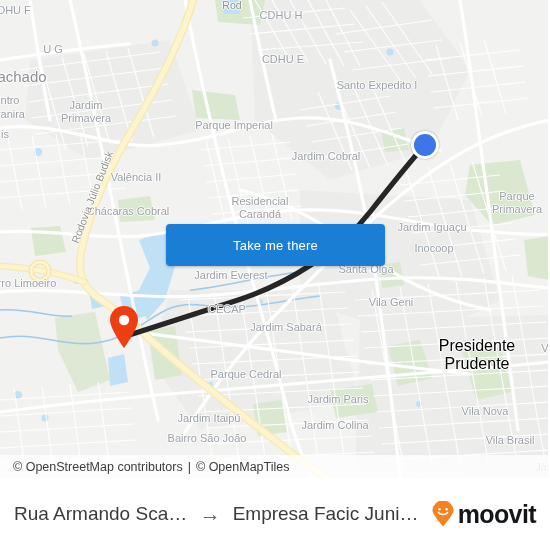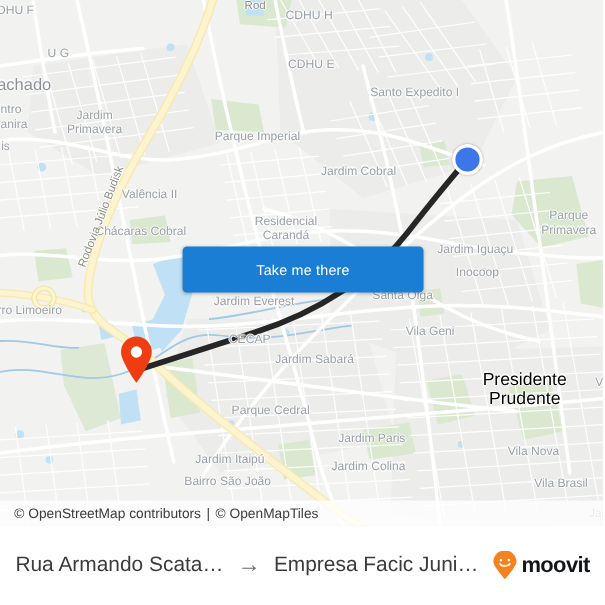--- a/index.html
+++ b/index.html
@@ -153,21 +153,21 @@
     font-size: 21px;
     flex: none;
   }
   #moovit-logo {
     display: flex;
     align-items: center;
     flex: none;
     margin-left: 8px;
   }
   #moovit-wordmark {
-    font-size: 20px;
+    font-size: 25px;
     font-weight: bold;
     color: #14171a;
     letter-spacing: -0.6px;
     margin-left: 3px;
   }
 </style>
 </head>
 <body>
 
 <div id="app">

